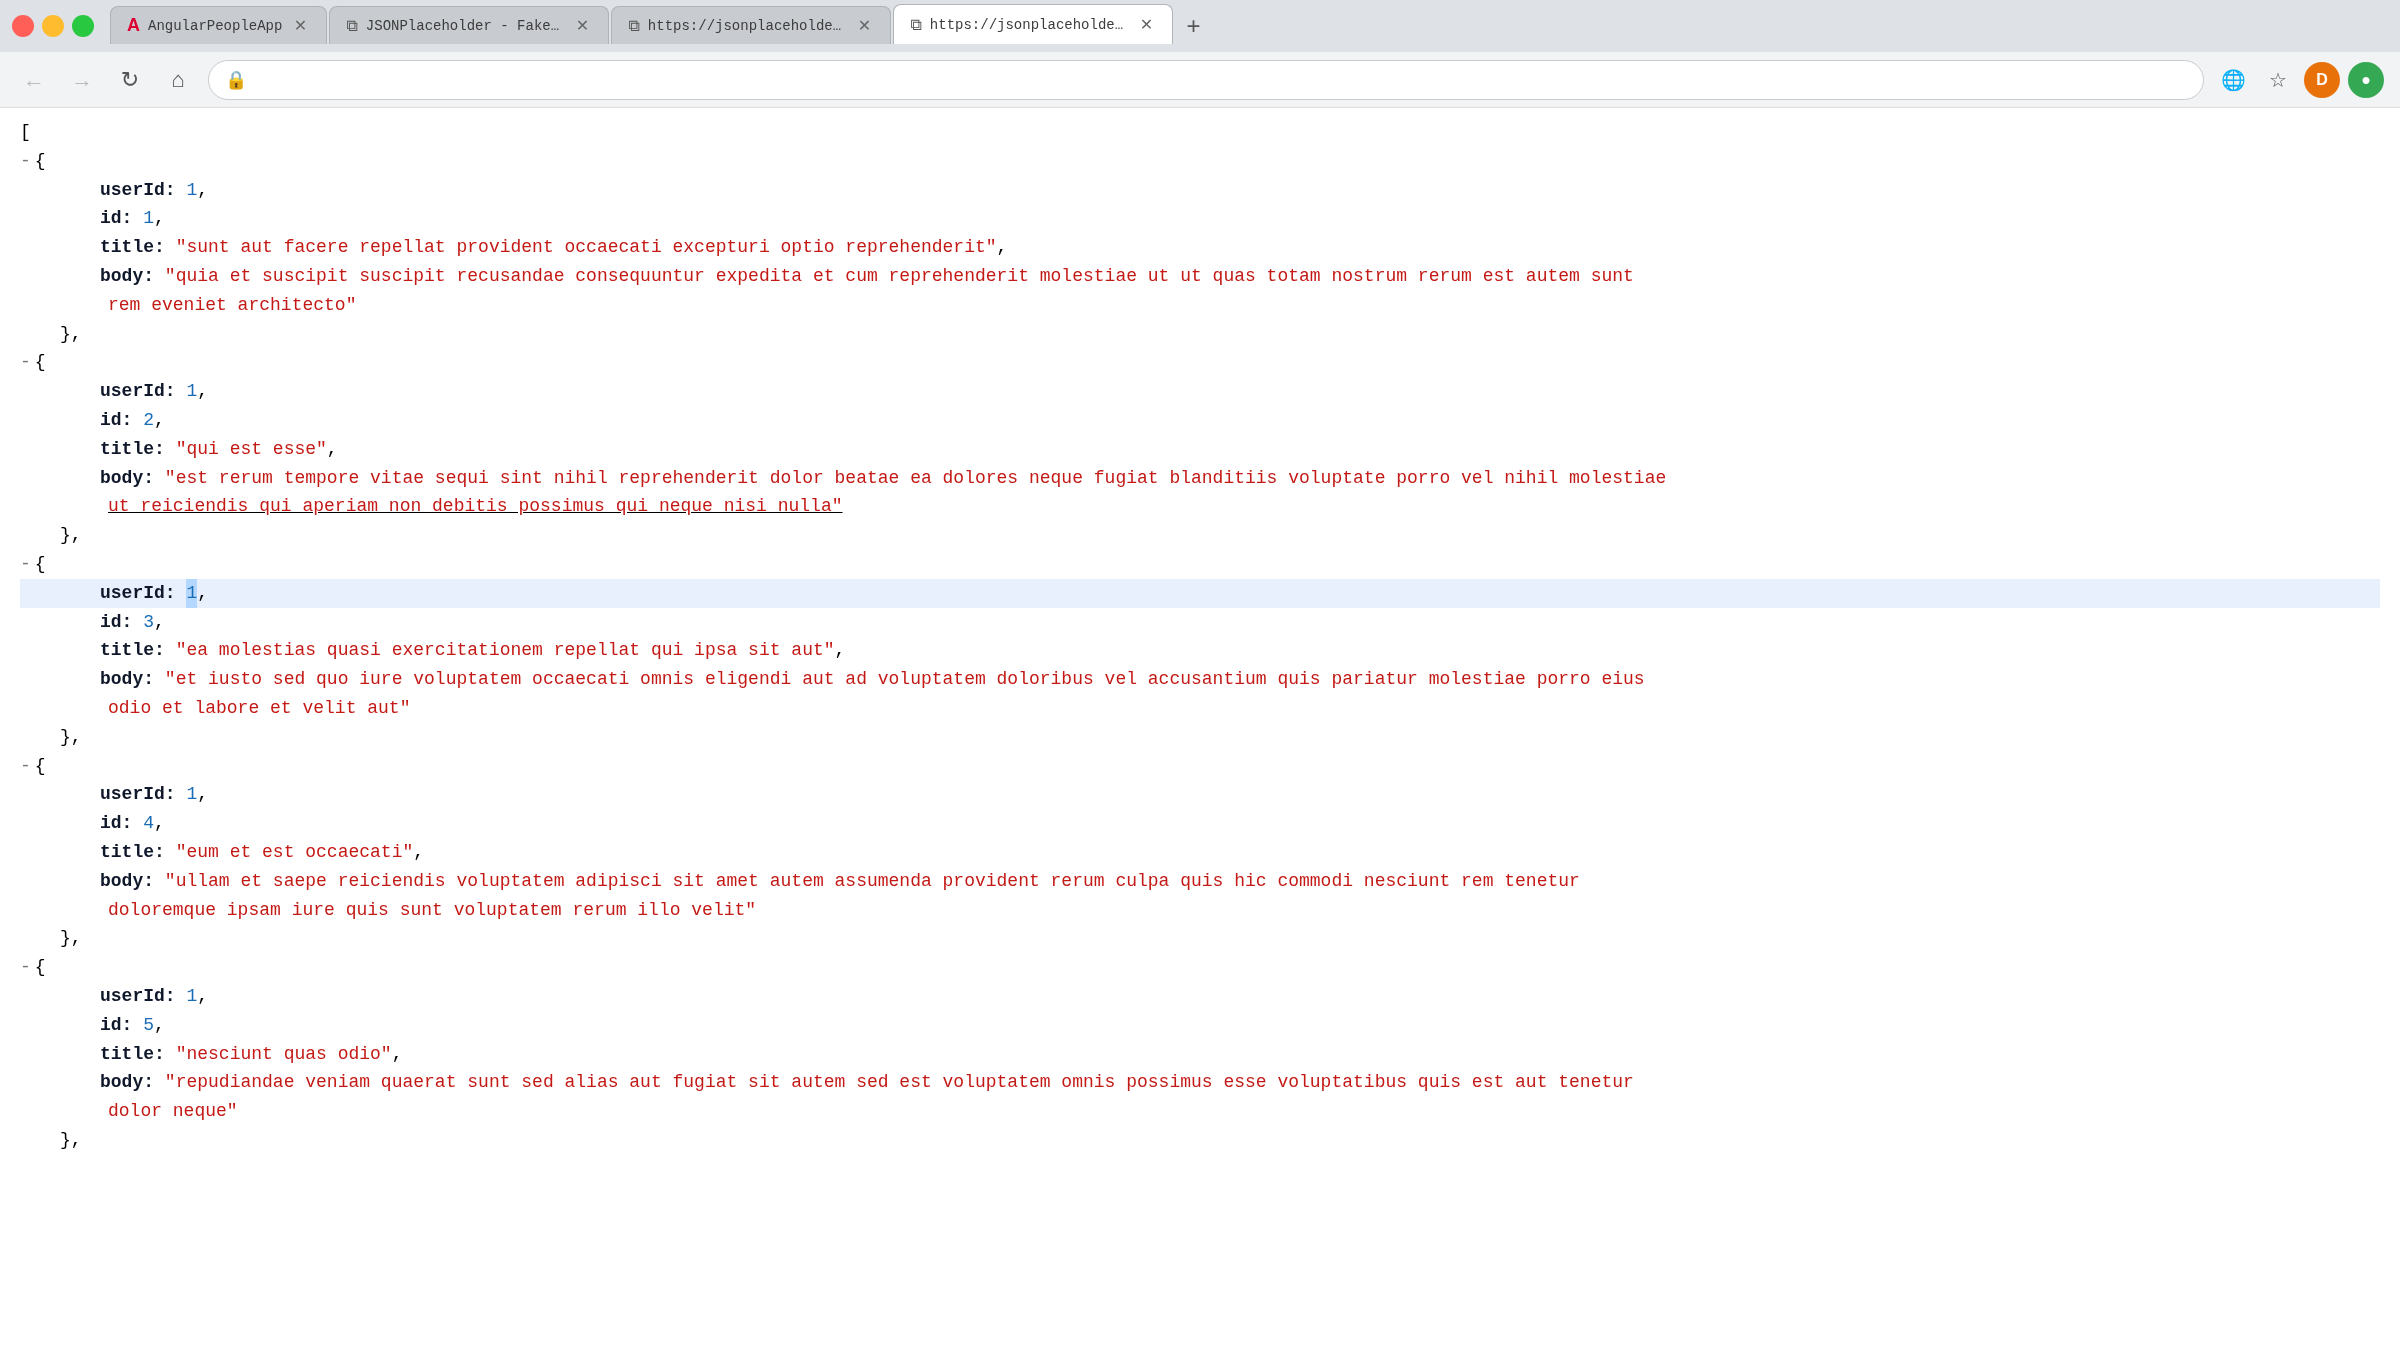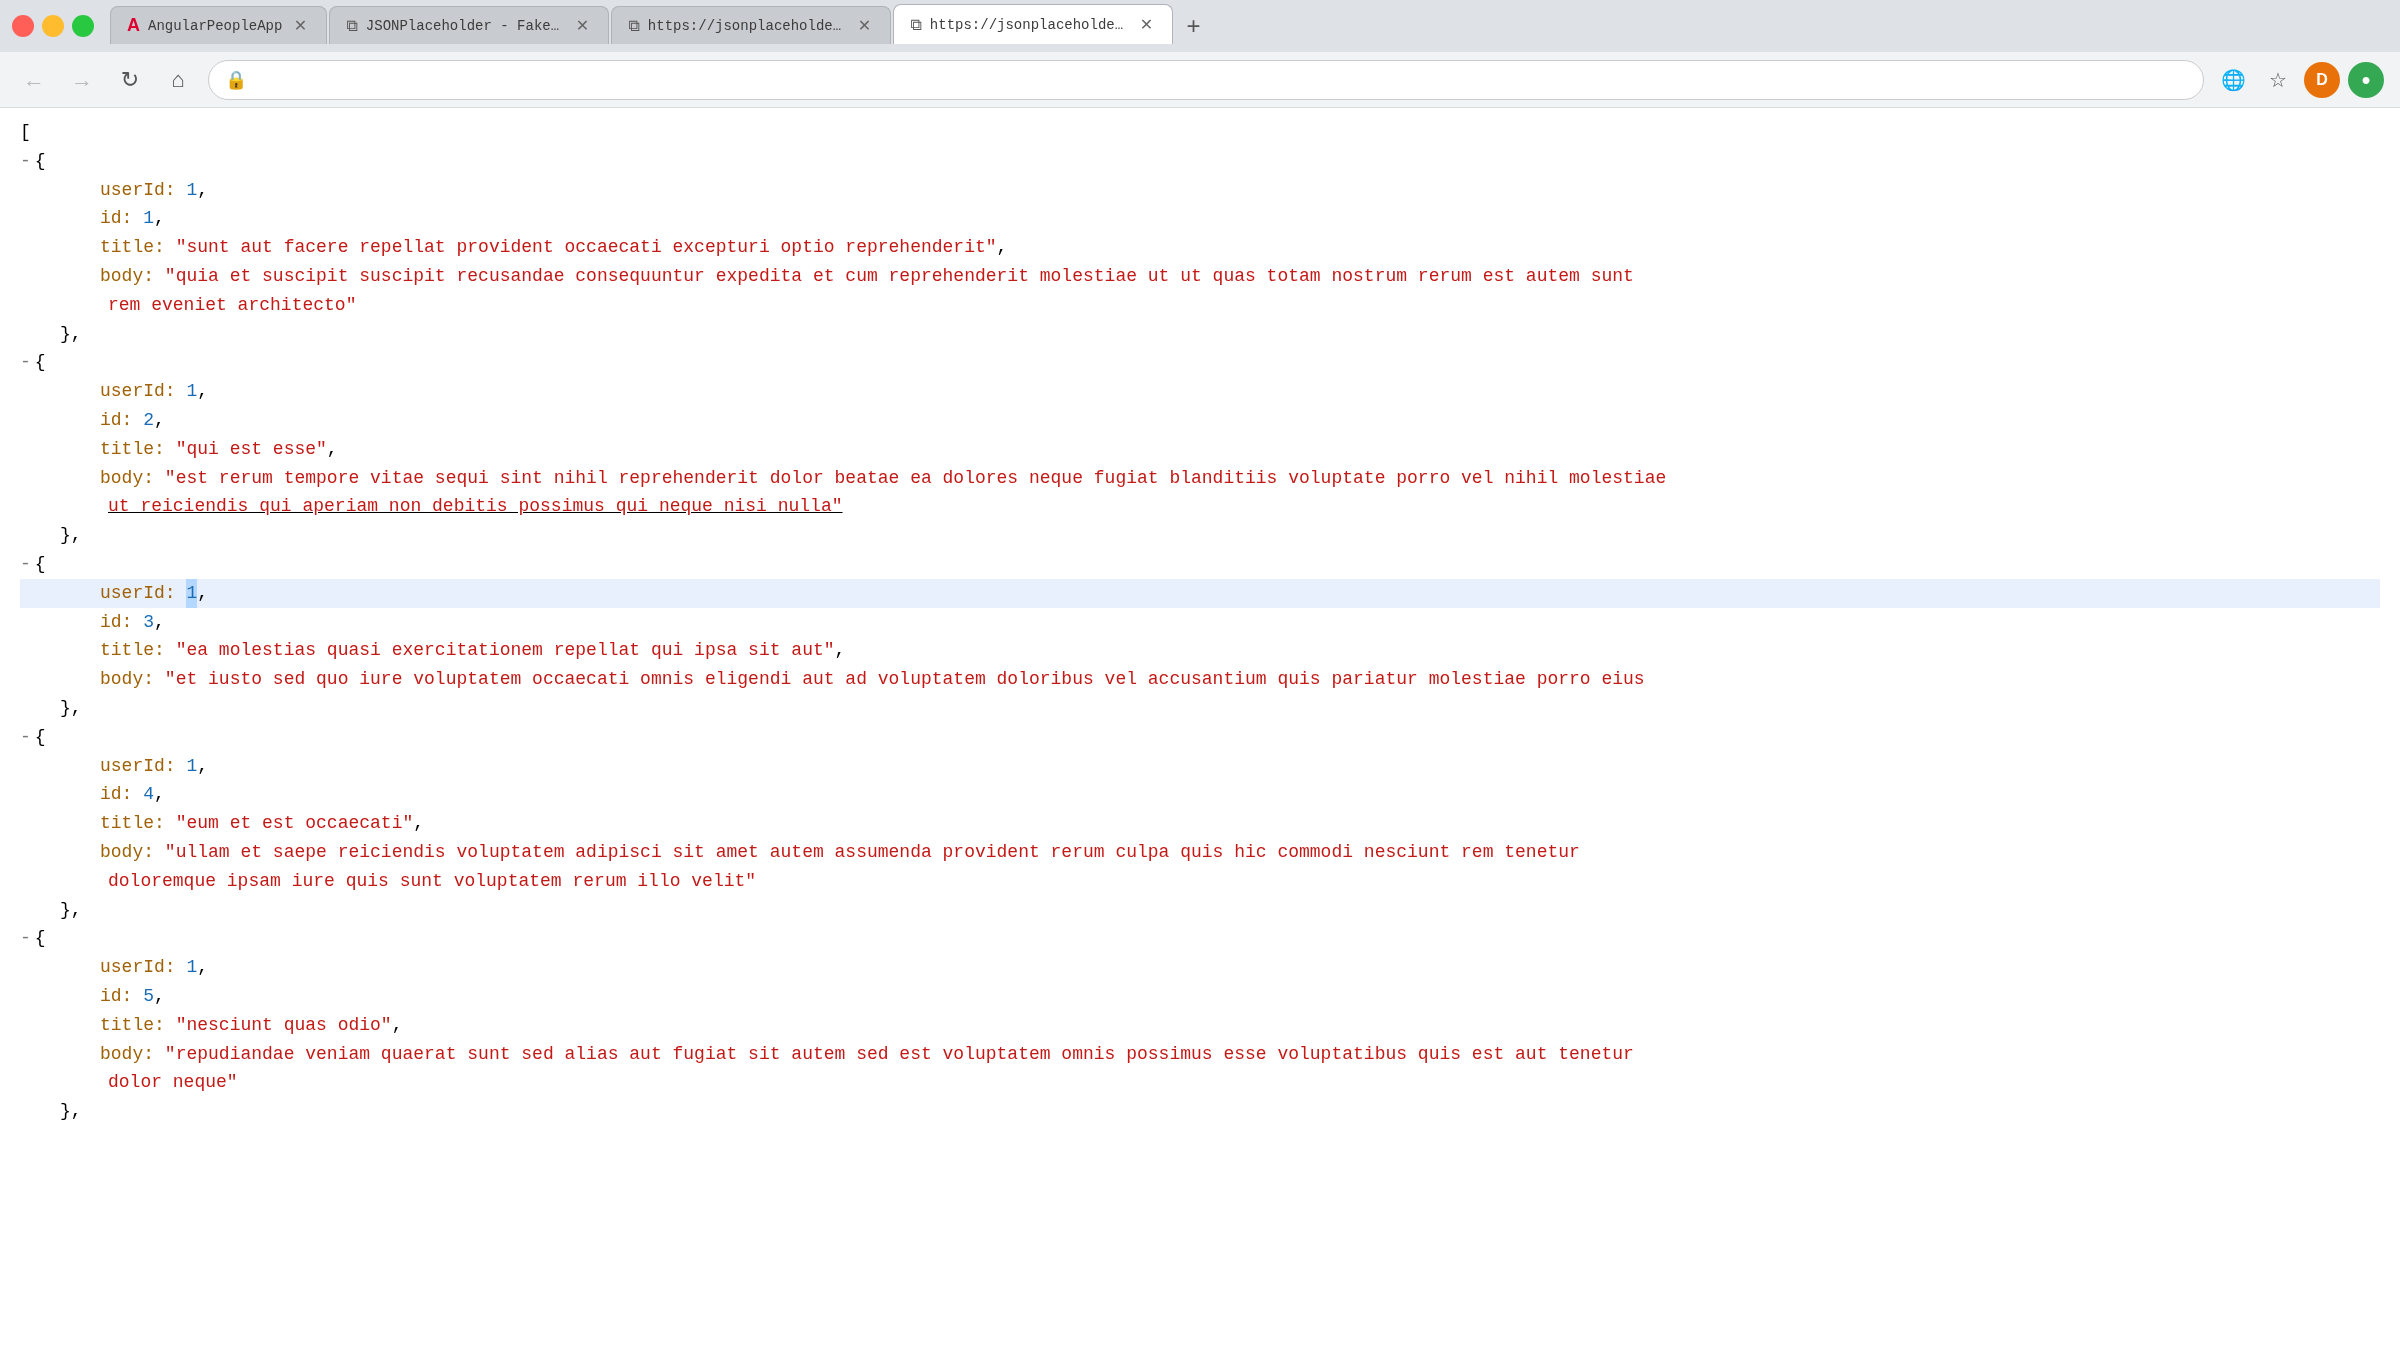--- a/index.html
+++ b/index.html
@@ -239,22 +239,22 @@
     }
 
     .collapse-btn {
       color: #777;
       margin-right: 4px;
       cursor: pointer;
       user-select: none;
     }
 
     .key {
-      color: #a16207;
-      font-weight: normal;
+      color: #0f172a;
+      font-weight: bold;
     }
 
     .number-val {
       color: #1a6bb5;
     }
 
     .number-val.selected {
       background: #b3d7ff;
     }
 
@@ -406,20 +406,23 @@
   </div>
   <div class="json-line indent-2">
     <span class="key">id:</span><span>&nbsp;</span><span class="number-val">3</span><span class="punct">,</span>
   </div>
   <div class="json-line indent-2">
     <span class="key">title:</span><span>&nbsp;</span><span class="string-val">"ea molestias quasi exercitationem repellat qui ipsa sit aut"</span><span class="punct">,</span>
   </div>
   <div class="json-line indent-2">
     <span class="key">body:</span><span>&nbsp;</span><span class="string-val">"et iusto sed quo iure voluptatem occaecati omnis eligendi aut ad voluptatem doloribus vel accusantium quis pariatur molestiae porro eius</span>
   </div>
+  <div class="json-line" style="padding-left:88px;">
+    <span class="string-val">odio et labore et velit aut"</span>
+  </div>
   <div class="json-line indent-1">
     <span class="punct">},</span>
   </div>
 
   <div class="json-line">
     <span class="collapse-btn">-</span>
     <span class="punct">{</span>
   </div>
   <div class="json-line indent-2">
     <span class="key">userId:</span><span>&nbsp;</span><span class="number-val">1</span><span class="punct">,</span>

